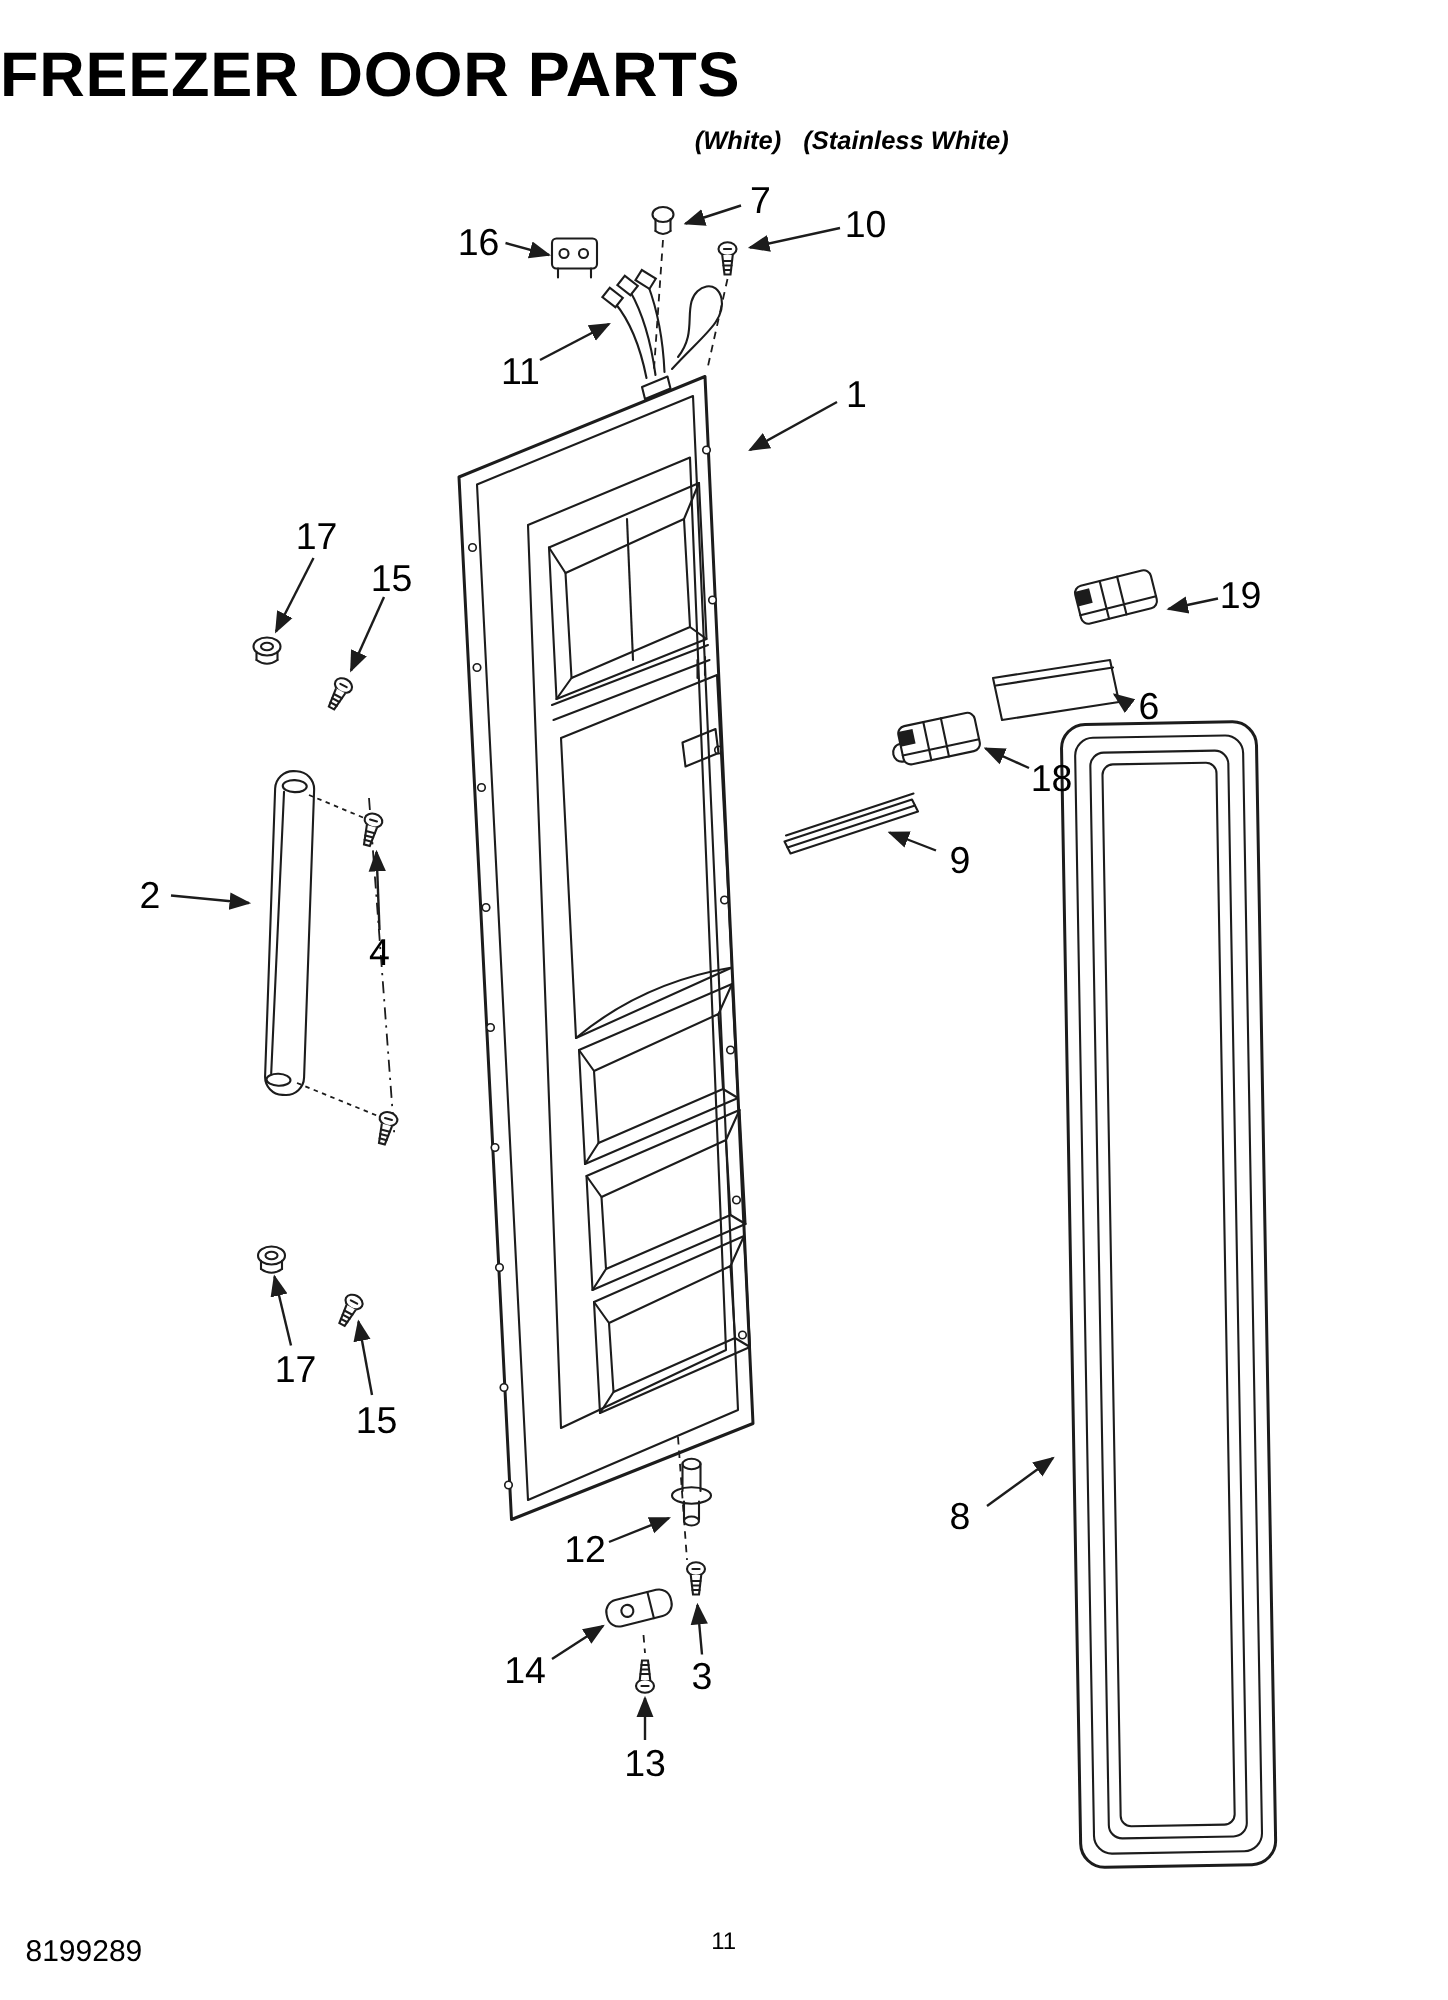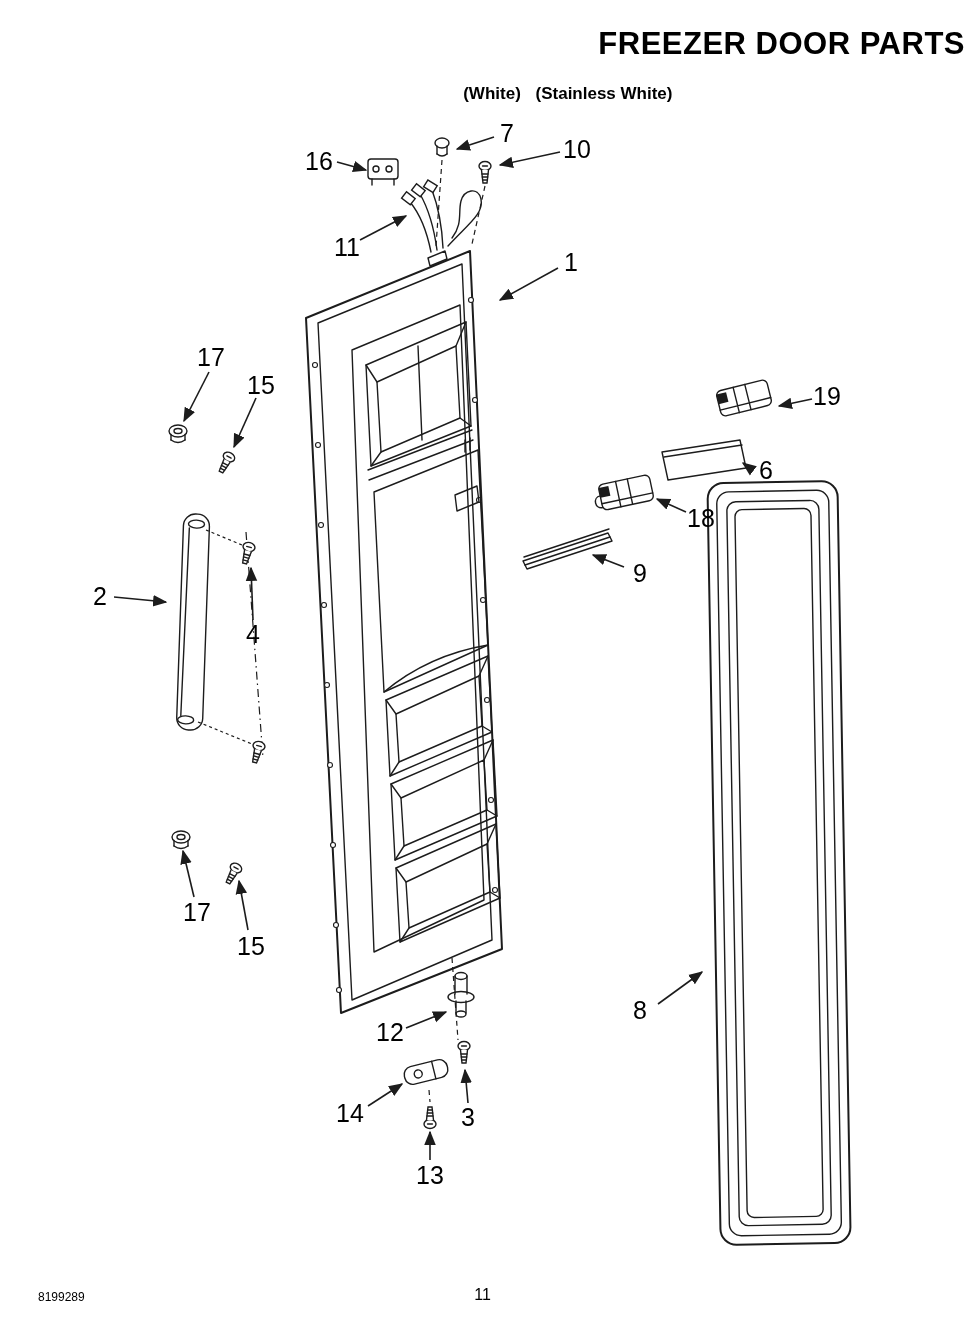--- a/index.html
+++ b/index.html
@@ -1,31 +1,31 @@
 <!DOCTYPE html>
 <html><head>
 <meta charset="utf-8">
 <style>
   html,body { margin:0; padding:0; background:#fff; }
   .page {
     position:relative; width:965px; height:1333px; background:#fff;
     font-family:"Liberation Sans", sans-serif; color:#000; overflow:hidden;
   }
   .title {
-    position:absolute; top:26px; left:0; width:100%; text-align:right;
-    font-size:31px; font-weight:bold; letter-spacing:0.5px;
+    position:absolute; top:26px; left:0; width:100%; text-align:left;
+    font-size:42px; font-weight:bold; letter-spacing:0.5px;
   }
   .models {
     position:absolute; top:63px; left:0; width:100%; text-align:center;
     font-size:17px; font-weight:bold;
   }
-  .finish { position:absolute; top:84px; font-size:17px; font-weight:bold; transform:translateX(-50%); white-space:nowrap; }
+  .finish { position:absolute; top:84px; font-size:17px; font-weight:bold; transform:translateX(-50%); white-space:nowrap;font-style:italic; }
   .finish-white { left:492px; }
   .finish-steel { left:604px; }
-  .doc-number { position:absolute; left:38px; top:1290px; font-size:12px; }
+  .doc-number { position:absolute; left:17px; top:1290px; font-size:20px; }
   .page-number { position:absolute; left:0; top:1286px; width:100%; text-align:center; font-size:16px; }
   svg.diagram { position:absolute; left:0; top:0; }
   .ln   { fill:none; stroke:#1c1c1c; stroke-width:1.4; stroke-linecap:round; stroke-linejoin:round; }
   .lnth { fill:none; stroke:#1c1c1c; stroke-width:2;   stroke-linecap:round; stroke-linejoin:round; }
   .fillw{ fill:#fff; stroke:#1c1c1c; stroke-width:1.4; }
   .dark { fill:#1c1c1c; stroke:none; }
   .arrow{ fill:none; stroke:#1c1c1c; stroke-width:1.6; }
   .dash { fill:none; stroke:#1c1c1c; stroke-width:1.2; stroke-dasharray:5 4; }
   .dashdot { fill:none; stroke:#1c1c1c; stroke-width:1.2; stroke-dasharray:8 4 1.5 4; }
   .dot3 { fill:none; stroke:#1c1c1c; stroke-width:1.2; stroke-dasharray:3 3; }

